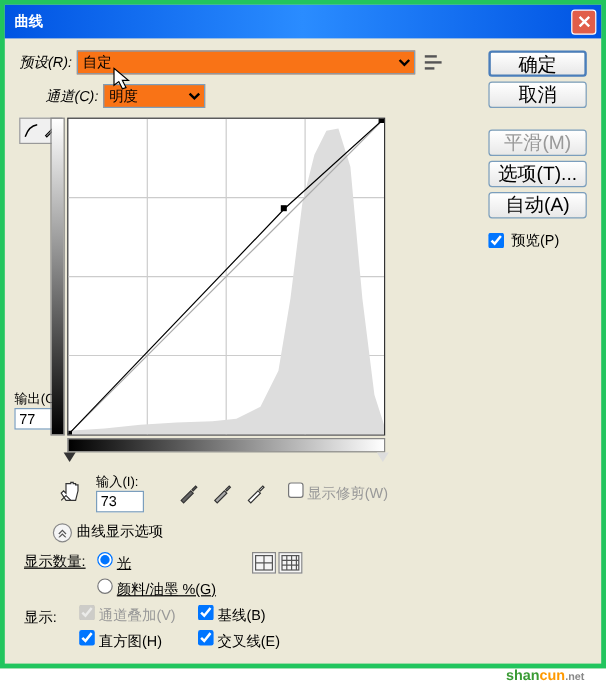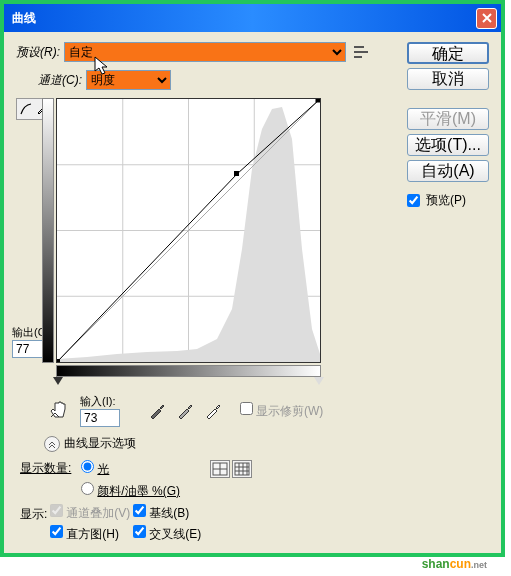--- a/index.html
+++ b/index.html
@@ -42,21 +42,21 @@
 .expand-btn { width: 16px; height: 16px; border: 1px solid #888; border-radius: 8px; background: #f5f5f5; display: flex; align-items: center; justify-content: center; font-size: 9px; }
 .opts-row { display: flex; align-items: flex-start; gap: 10px; margin: 4px 0 4px 4px; text-decoration: underline; }
 .radio-group { display: flex; flex-direction: column; gap: 4px; }
 .btn { height: 22px; border: 1px solid #7b9ebd; background: linear-gradient(#fff, #e8e8e8); border-radius: 3px; cursor: pointer; font-size: 16px; }
 .btn.default { border: 2px solid #4a7ebb; }
 .btn:disabled { color: #999; }
 .check-row { display: flex; align-items: center; gap: 3px; margin-top: 6px; }
 input[type=checkbox], input[type=radio] { margin-right: 3px; }
 .grid-btns { display: flex; gap: 2px; }
 .grid-btn { width: 20px; height: 18px; border: 1px solid #888; background: #f5f5f5; }
-.show-row { display: flex; align-items: flex-start; gap: 3px; margin: 4px 0 0 4px; }
+.show-row { display: flex; align-items: flex-start; gap: 19px; margin: 4px 0 0 4px; }
 .check-col { display: flex; flex-direction: column; gap: 3px; }
 .watermark { position: fixed; bottom: 4px; right: 24px; font-size: 16px; font-weight: bold; }
 .watermark .g { color: #3a9b35; } .watermark .o { color: #ff9900; }
 .cursor-ptr { position: absolute; left: 94px; top: 56px; pointer-events: none; }
 .slider-track { position: relative; width: 265px; height: 10px; }
 .slider-thumb { position: absolute; width: 0; height: 0; border-left: 5px solid transparent; border-right: 5px solid transparent; border-top: 8px solid #333; }
 </style>
 </head>
 <body>
 

